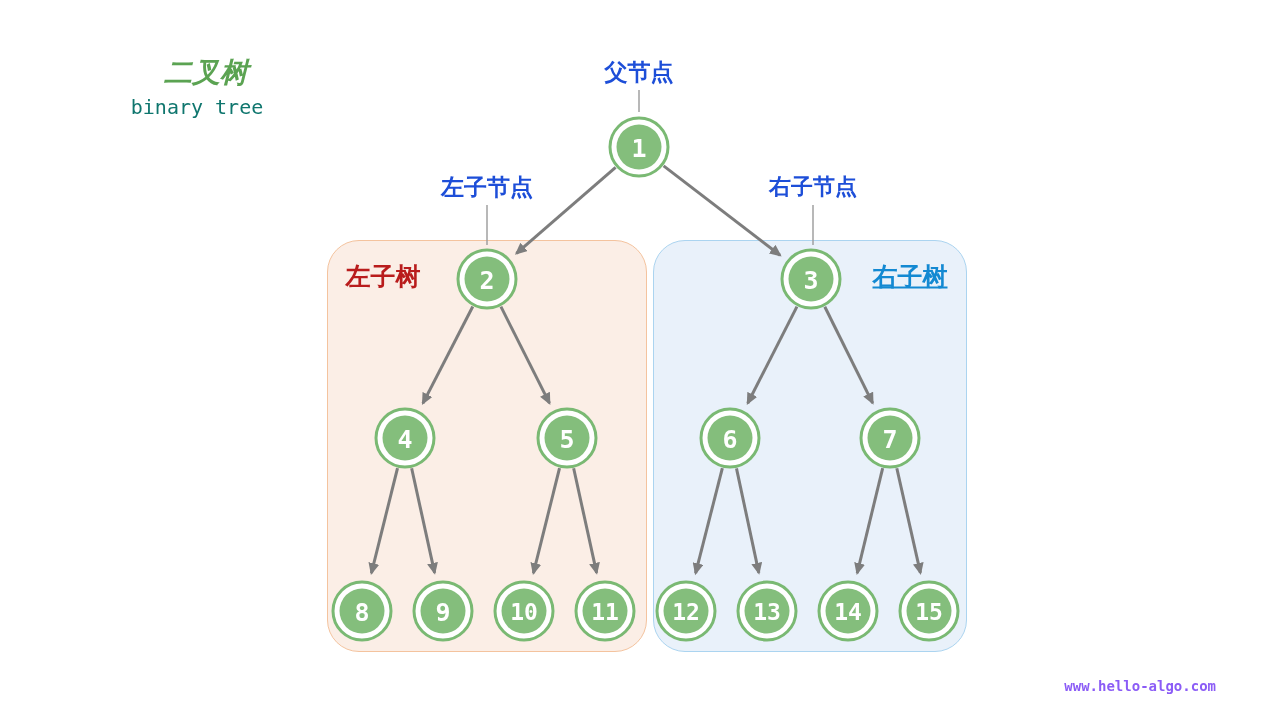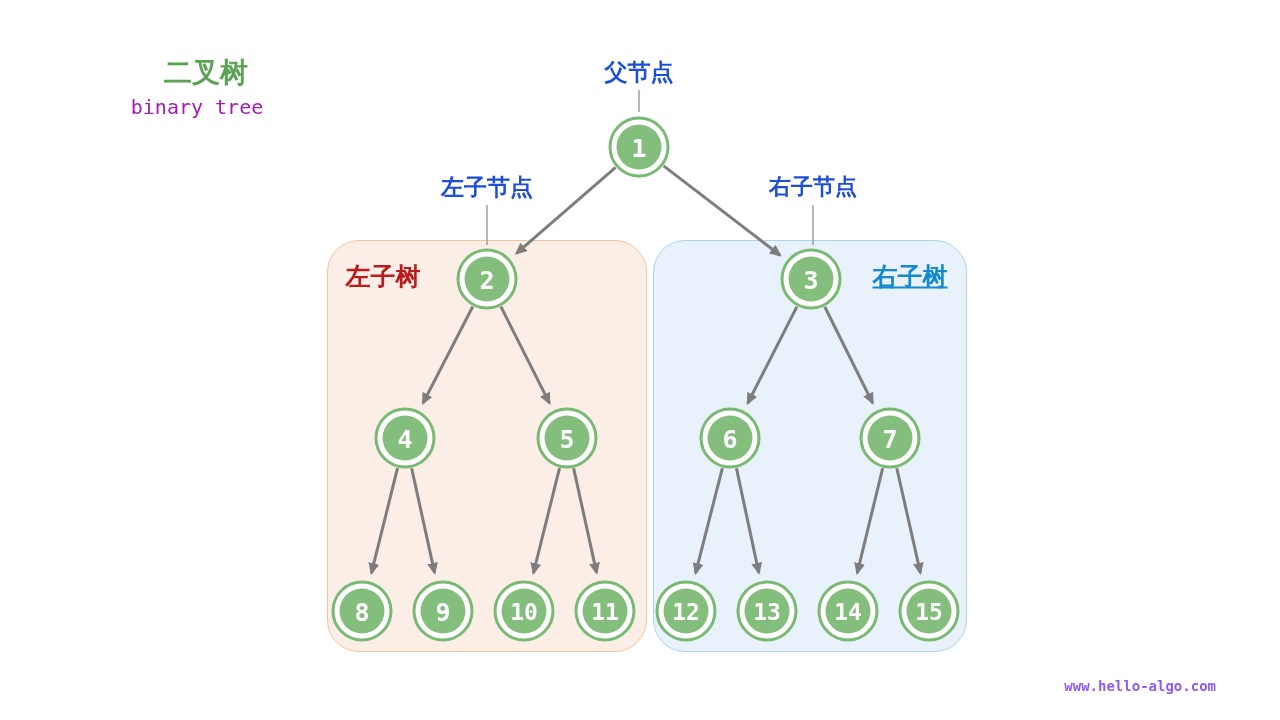--- a/index.html
+++ b/index.html
@@ -35,21 +35,21 @@
     position: absolute;
     transform: translate(-50%, -50%);
     white-space: nowrap;
     z-index: 3;
   }
   .zh-bold {
     font-weight: 700;
     color: #1d4ed8;
   }
   #title-zh   { left: 206px; top: 73px;  font-size: 28px; font-weight: 700; }
-  #title-en   { left: 197px; top: 107px; font-size: 20px; font-family: "DejaVu Sans Mono", monospace; color: #a21caf; }
+  #title-en   { left: 197px; top: 107px; font-size: 20px; font-family: "DejaVu Sans Mono", monospace; color: #0f766e; }
   #label-parent      { left: 639px; top: 72px;  font-size: 23px; }
   #label-left-child  { left: 487px; top: 187px; font-size: 23px; }
   #label-right-child { left: 813px; top: 187px; font-size: 22px; }
   #label-left-subtree  { left: 383px; top: 276px; font-size: 25px; font-weight: 700; }
   #label-right-subtree { left: 910px; top: 276px; font-size: 25px; font-weight: 700; text-decoration: underline; }
   #watermark {
     position: absolute;
     right: 64px;
     top: 678px;
     font-family: "DejaVu Sans Mono", monospace;
@@ -168,21 +168,21 @@
           <text x="848" y="612" fill="#ffffff" font-size="23" text-anchor="middle" dominant-baseline="central" class="node-num">14</text>
         </g>
         <g>
           <circle cx="929" cy="611" r="29" fill="#ffffff" stroke="#7ab973" stroke-width="3"></circle>
           <circle cx="929" cy="611" r="22.5" fill="#84be7c"></circle>
           <text x="929" y="612" fill="#ffffff" font-size="23" text-anchor="middle" dominant-baseline="central" class="node-num">15</text>
         </g>
       </g>
   </svg>
 
-  <div id="title-zh" class="lbl" style="color: rgb(91, 163, 82);">二叉树</div>
+  <div id="title-zh" class="lbl" style="color: rgb(91, 163, 82); font-style: italic;">二叉树</div>
   <div id="title-en" class="lbl">binary tree</div>
 
   <div id="label-parent" class="lbl zh-bold">父节点</div>
   <div id="label-left-child" class="lbl zh-bold">左子节点</div>
   <div id="label-right-child" class="lbl zh-bold">右子节点</div>
 
   <div id="label-left-subtree" class="lbl" style="color: #b91c1c;">左子树</div>
   <div id="label-right-subtree" class="lbl" style="color: rgb(19, 137, 210);">右子树</div>
 
   <div id="watermark" style="color: #8b5cf6; font-weight: bold;">www.hello-algo.com</div>

